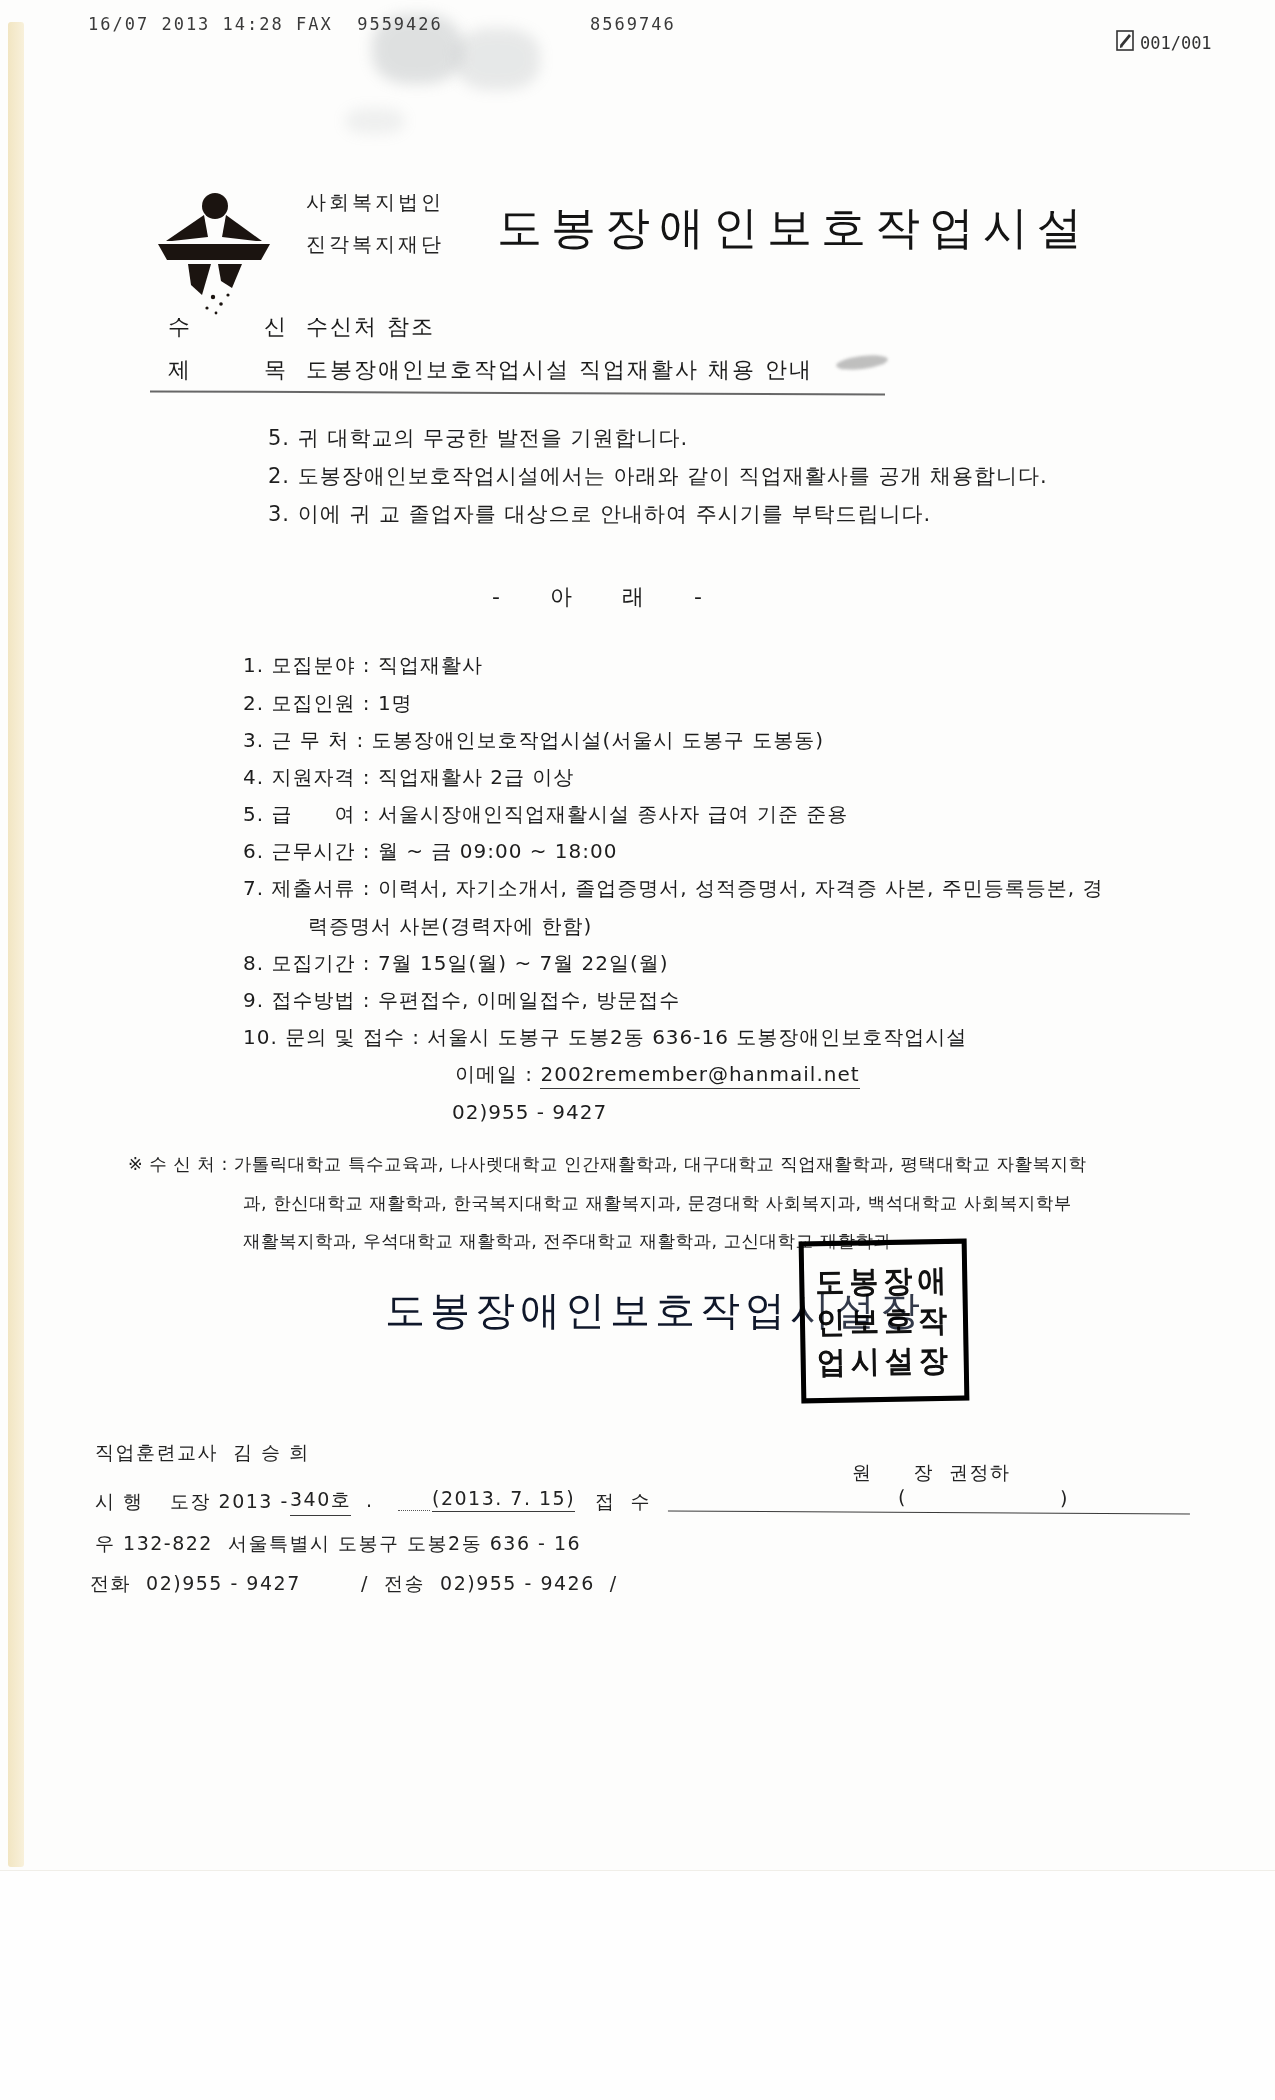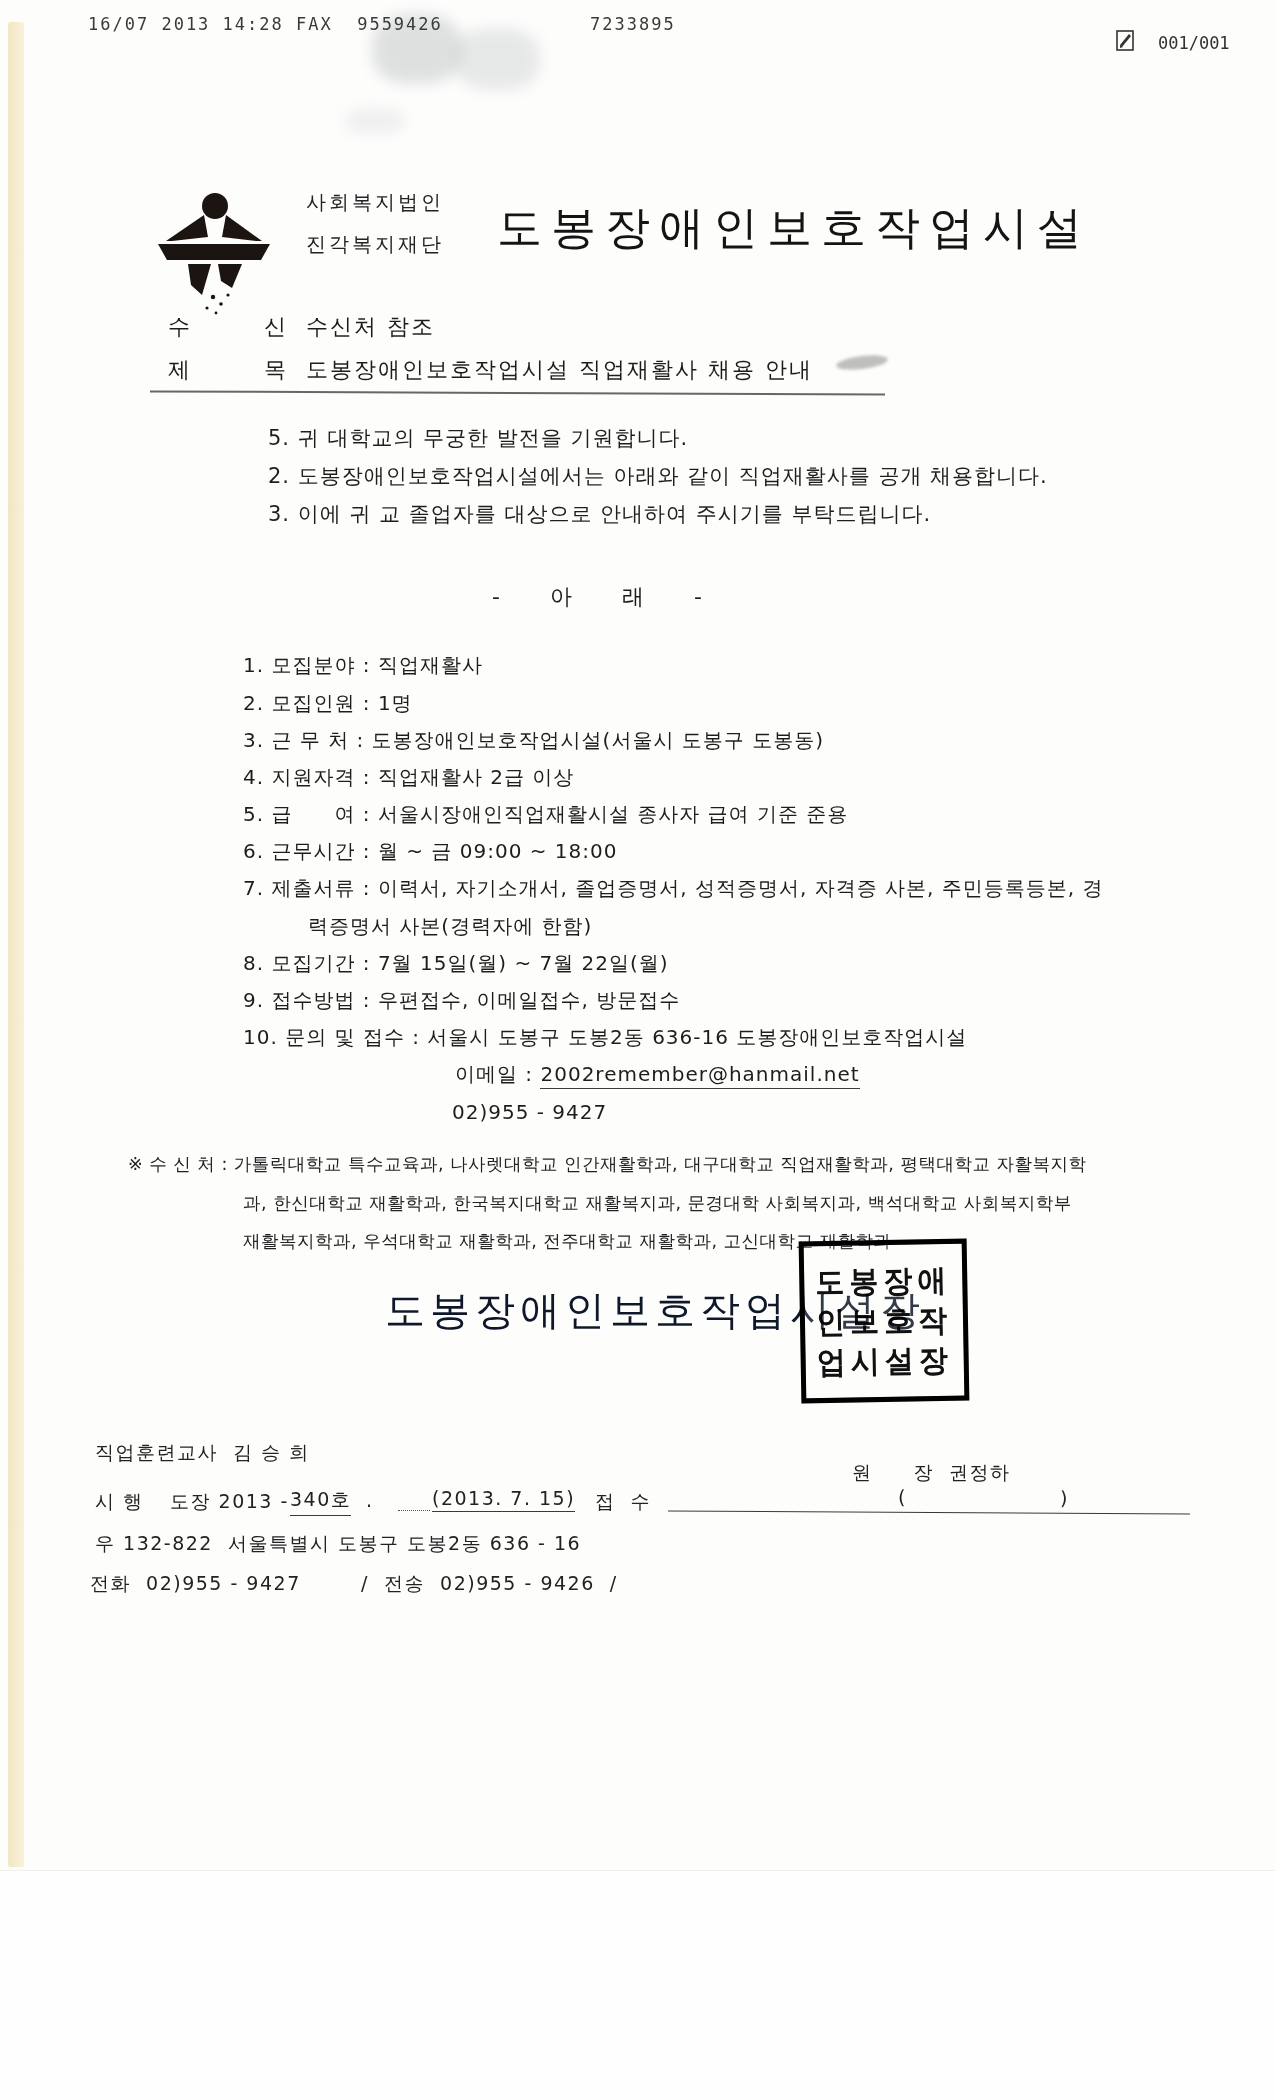--- a/index.html
+++ b/index.html
@@ -10,21 +10,21 @@
     color:#1f1f1f;
   }
   .abs{position:absolute;white-space:pre;}
   .page-surface{position:absolute;left:0;top:0;width:1275px;height:1870px;background:#fdfdfc;}
   .below-surface{position:absolute;left:0;top:1870px;width:1275px;height:230px;background:#fefefe;border-top:1px solid #f0eee8;}
   .edge-strip{position:absolute;left:8px;top:22px;width:16px;height:1845px;
     background:linear-gradient(to right,#f1e4bf,#f8f0d9);
     opacity:.95;border-radius:3px;}
   
   .fax-header{font-family:"DejaVu Sans Mono",monospace;font-size:17px;color:#3a3a3a;letter-spacing:2px;}
-  .page-ind{display:flex;align-items:center;gap:24px;font-family:"DejaVu Sans Mono",monospace;font-size:17px;color:#333;}
+  .page-ind{display:flex;align-items:center;gap:6px;font-family:"DejaVu Sans Mono",monospace;font-size:17px;color:#333;}
   
   .org-name{font-size:20px;letter-spacing:3px;color:#222;line-height:40px;}
   .main-title{font-size:45px;letter-spacing:9px;color:#141414;font-weight:500;}
   
   .meta-row{font-size:22px;letter-spacing:2px;color:#1c1c1c;}
   .subject-underline{position:absolute;background:#4c4c4c;opacity:.85;transform:rotate(.25deg);}
   
   .body-par{font-size:21px;letter-spacing:1px;color:#1e1e1e;}
   .divider-label{font-size:22px;letter-spacing:2px;color:#1c1c1c;}
   .detail-line{font-size:20px;letter-spacing:1px;color:#1d1d1d;}
@@ -52,21 +52,21 @@
 <div class="page-surface"></div>
 <div class="below-surface"></div>
 <div class="edge-strip"></div>
 
 <div class="ghost" style="left:372px;top:14px;width:90px;height:70px;opacity:.30;"></div>
 <div class="ghost" style="left:455px;top:28px;width:85px;height:62px;opacity:.22;"></div>
 <div class="ghost" style="left:345px;top:108px;width:60px;height:26px;opacity:.14;"></div>
 <div class="smudge" style="left:836px;top:356px;width:52px;height:13px;opacity:.55;transform:rotate(-7deg);"></div>
 
 <div class="abs fax-header" style="left:88px;top:14px;">16/07 2013 14:28 FAX  9559426</div>
-<div class="abs fax-header" style="left:590px;top:14px;">7233895</div>
+<div class="abs fax-header" style="left:590px;top:14px;">8569746</div>
 <div class="abs page-ind" style="left:1075px;top:10px;">
   <span class="doc-icon-box">
     <svg width="18" height="21" viewBox="0 0 18 21">
       <rect x="1" y="1" width="16" height="19" fill="none" stroke="#333" stroke-width="1.6"></rect>
       <path d="M4 15 L13 4 L15 6 L6 17 Z" fill="#333"></path>
       <path d="M4 15 L4 18 L7 17 Z" fill="#333"></path>
     </svg>
   </span>
   <span>001/001</span>
 </div>

